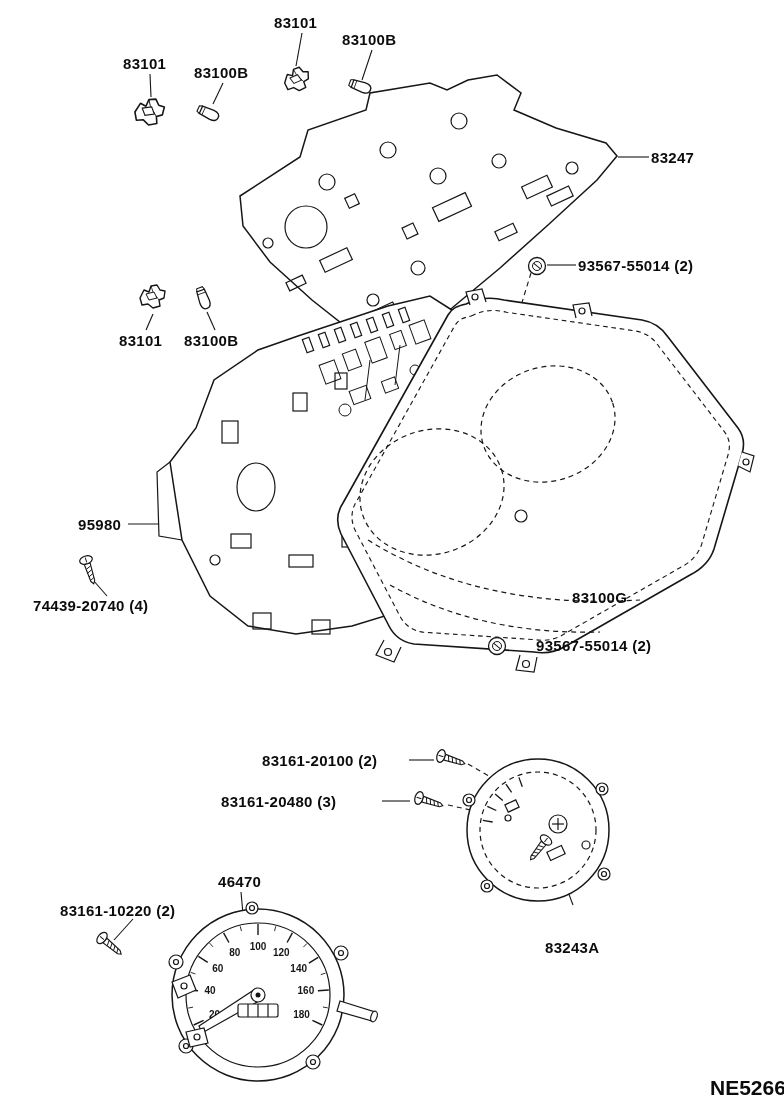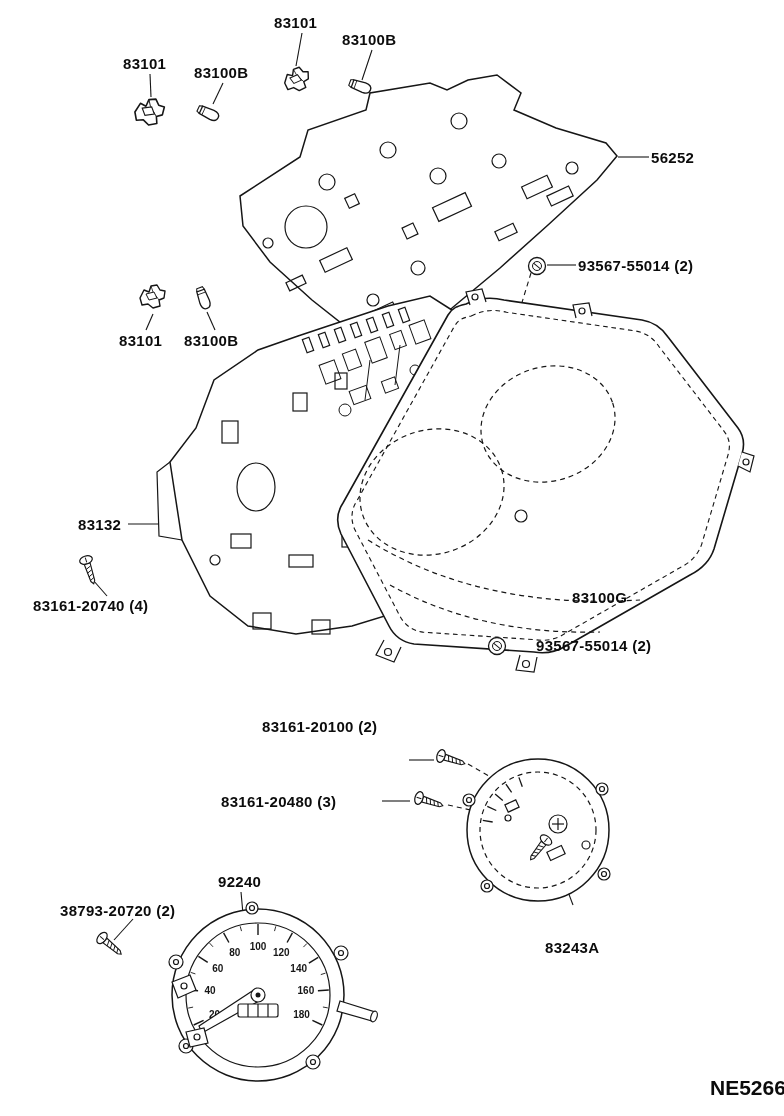--- a/index.html
+++ b/index.html
@@ -274,29 +274,29 @@
     <circle cx="586" cy="845" r="4"></circle>
     <circle cx="508" cy="818" r="3"></circle>
     <use href="#screw" transform="translate(546,840) rotate(128)"></use>
   </g>
 </svg>
 
 <div class="callout" style="left:274px;top:14px">83101</div>
 <div class="callout" style="left:342px;top:31px">83100B</div>
 <div class="callout" style="left:123px;top:55px">83101</div>
 <div class="callout" style="left:194px;top:64px">83100B</div>
-<div class="callout" style="left:651px;top:149px">56252</div>
+<div class="callout" style="left:651px;top:149px">83247</div>
 <div class="callout" style="left:578px;top:257px">93567-55014 (2)</div>
 <div class="callout" style="left:119px;top:332px">83101</div>
 <div class="callout" style="left:184px;top:332px">83100B</div>
-<div class="callout" style="left:78px;top:516px">83132</div>
-<div class="callout" style="left:33px;top:597px">83161-20740 (4)</div>
+<div class="callout" style="left:78px;top:516px">95980</div>
+<div class="callout" style="left:33px;top:597px">74439-20740 (4)</div>
 <div class="callout" style="left:572px;top:589px">83100G</div>
 <div class="callout" style="left:536px;top:637px">93567-55014 (2)</div>
-<div class="callout" style="left:262px;top:718px">83161-20100 (2)</div>
+<div class="callout" style="left:262px;top:752px">83161-20100 (2)</div>
 <div class="callout" style="left:221px;top:793px">83161-20480 (3)</div>
-<div class="callout" style="left:218px;top:873px">92240</div>
-<div class="callout" style="left:60px;top:902px">38793-20720 (2)</div>
+<div class="callout" style="left:218px;top:873px">46470</div>
+<div class="callout" style="left:60px;top:902px">83161-10220 (2)</div>
 <div class="callout" style="left:545px;top:939px">83243A</div>
 
 <div class="drawing-code" style="left:710px;top:1076px">NE5266</div>
 
 </div>
 
 </body></html>

